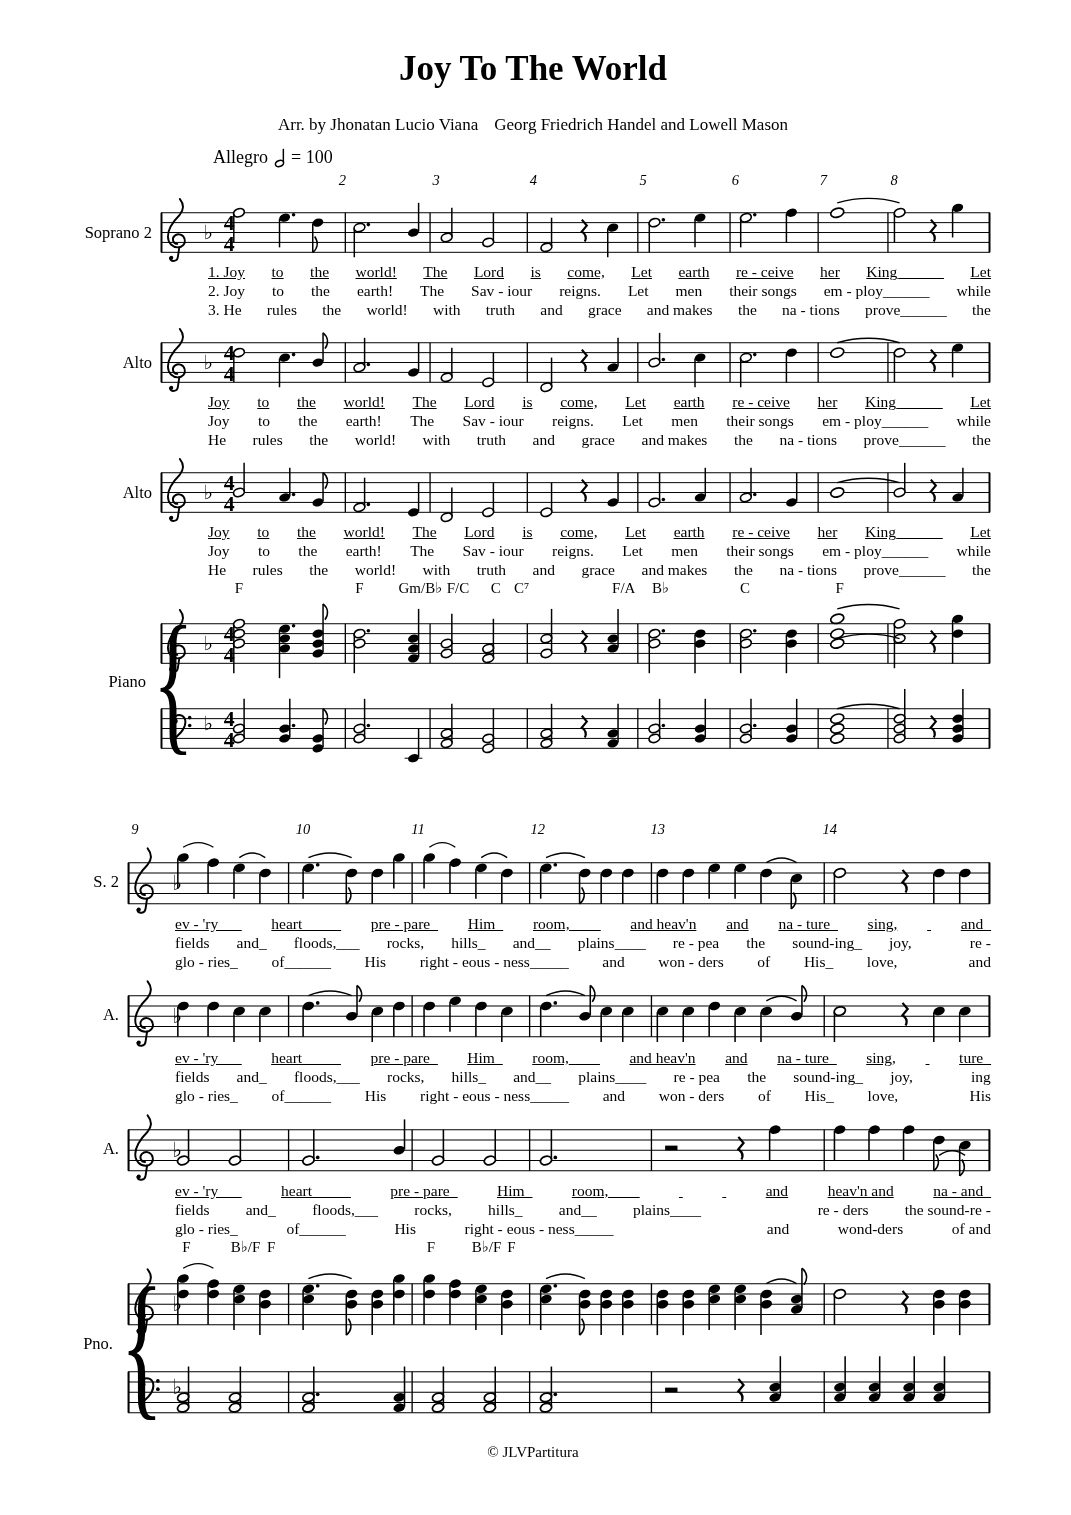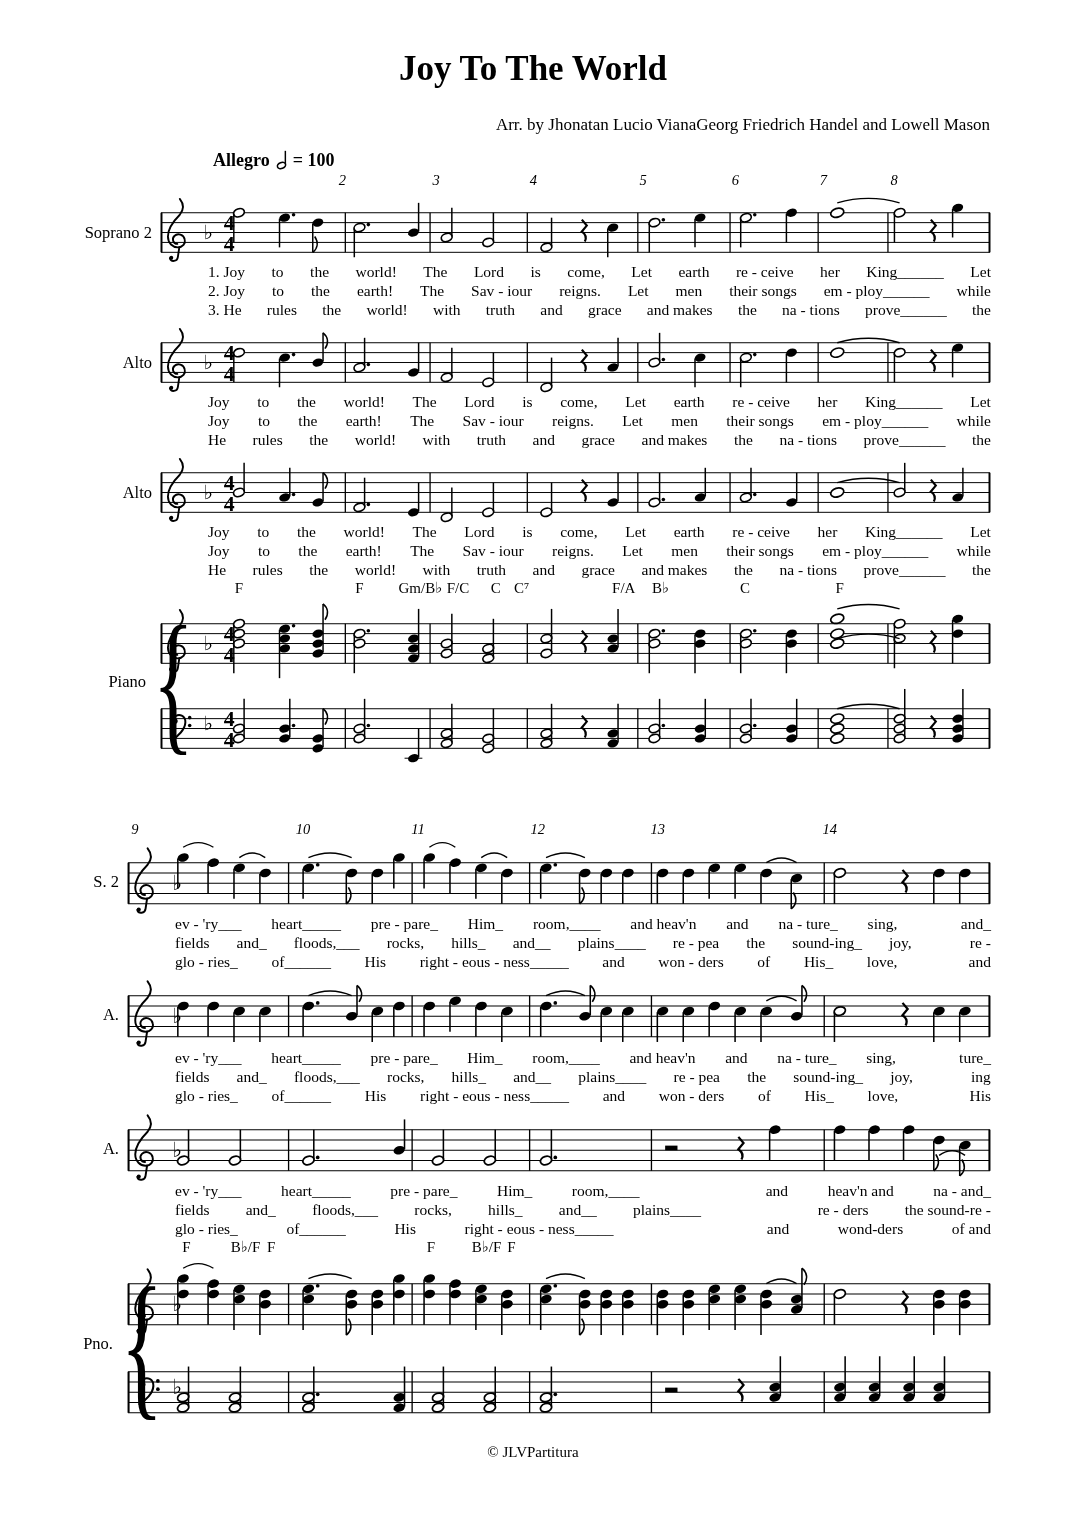--- a/index.html
+++ b/index.html
@@ -1,34 +1,34 @@
 <!DOCTYPE html>
 <html><head>
 <meta charset="utf-8">
 <style>
   html,body{margin:0;padding:0;background:#ffffff;}
   .page{position:relative;width:1071px;height:1515px;background:#ffffff;color:#000;
         font-family:"Liberation Serif",serif;box-sizing:border-box;
         padding:50px 80px 0 75px;overflow:hidden;}
   .title{text-align:center;font-size:35px;font-weight:bold;margin:0 0 26px 0;line-height:1.1;}
-  .byline{display:flex;justify-content:flex-end;font-size:17px;margin:0 1px 12px 1px;}
-  .tempo{font-weight:bold;font-size:18px;margin-left:138px;height:24px;display:flex;align-items:flex-end;gap:5px;}
+  .byline{display:flex;justify-content:center;font-size:17px;margin:0 1px 12px 1px;gap:16px;}
+  .tempo{font-weight:normal;font-size:18px;margin-left:138px;height:24px;display:flex;align-items:flex-start;gap:5px;}
   .tempo .halfnote{display:inline-block;}
   .system{margin-top:2px;}
   .system + .system{margin-top:58px;}
   .measures{position:relative;height:16px;font-style:italic;font-size:14.5px;}
   .mnum{position:absolute;bottom:0;}
   .vgroup{position:relative;}
   .bracket{position:absolute;width:4.5px;background:#000;}
   .part-row{position:relative;}
   .plabel{position:absolute;font-size:16.5px;white-space:nowrap;}
   .stcol{min-width:0;}
   svg.staff{display:block;width:100%;height:auto;}
   .lyric-line{display:flex;justify-content:space-between;font-size:15.5px;line-height:19px;margin-left:48px;}
-  .stcol .lyric-line:first-of-type{margin-top:-6px;}
+  .stcol .lyric-line:first-of-type{margin-top:-6px;text-decoration:underline;}
   .syll{white-space:pre;}
   .chords{position:relative;height:19px;font-size:15px;}
   .chord{position:absolute;bottom:1px;font-family:"Liberation Serif","DejaVu Sans",serif;white-space:nowrap;}
   .piano-row{margin-top:2px;}
   .brace{position:absolute;top:50%;line-height:0.9;transform:translateY(-50%) scaleX(0.55);
          transform-origin:center;font-family:"Liberation Serif",serif;}
   .piano-staves svg + svg{margin-top:6px;}
   .copyright{text-align:center;font-size:15px;margin-top:14px;}
 </style>
 </head>

